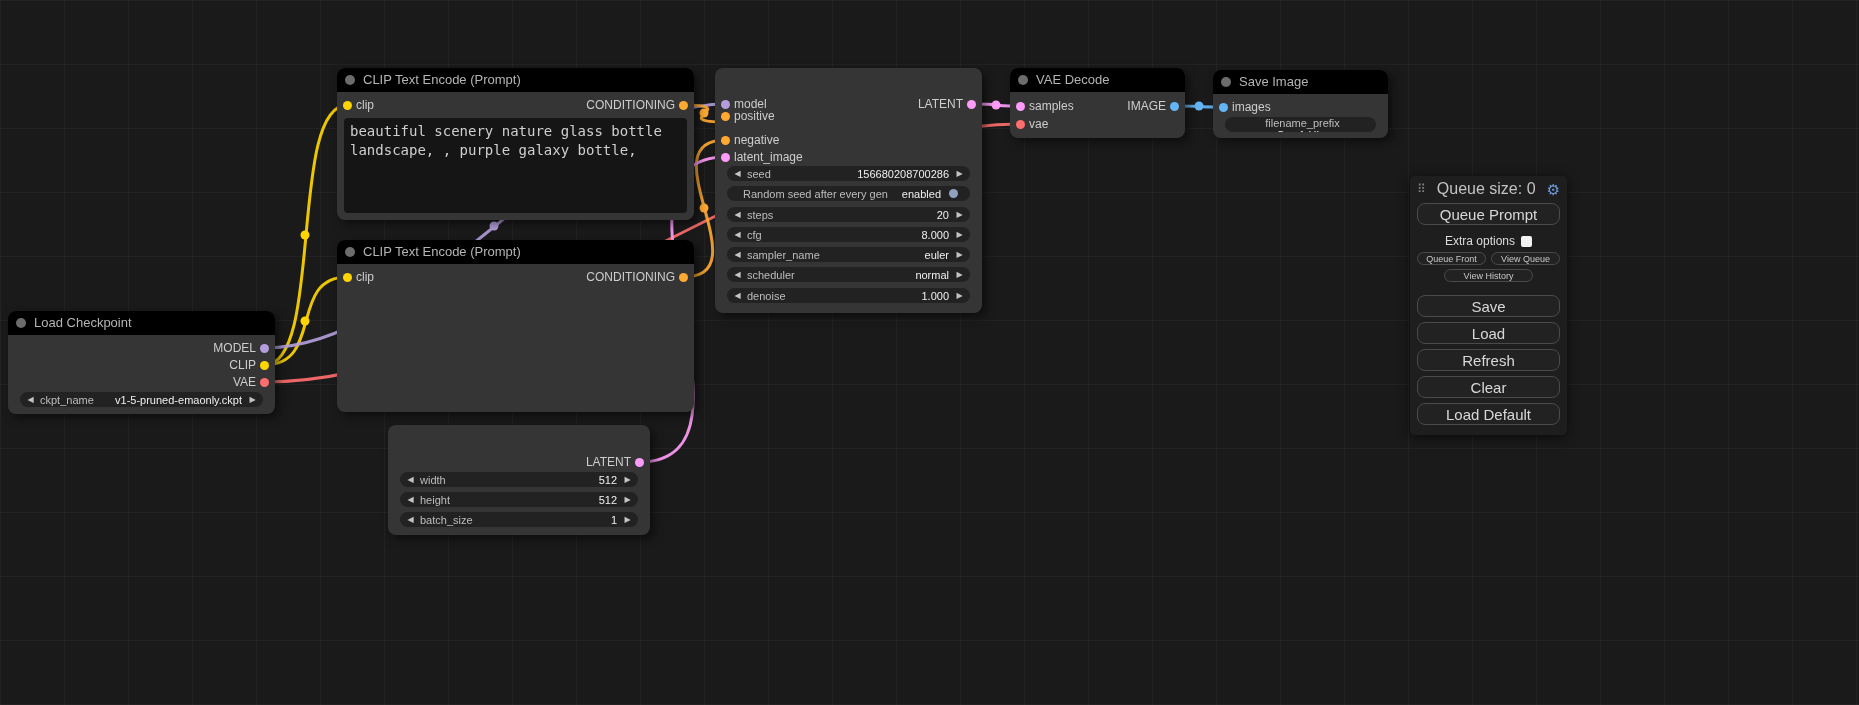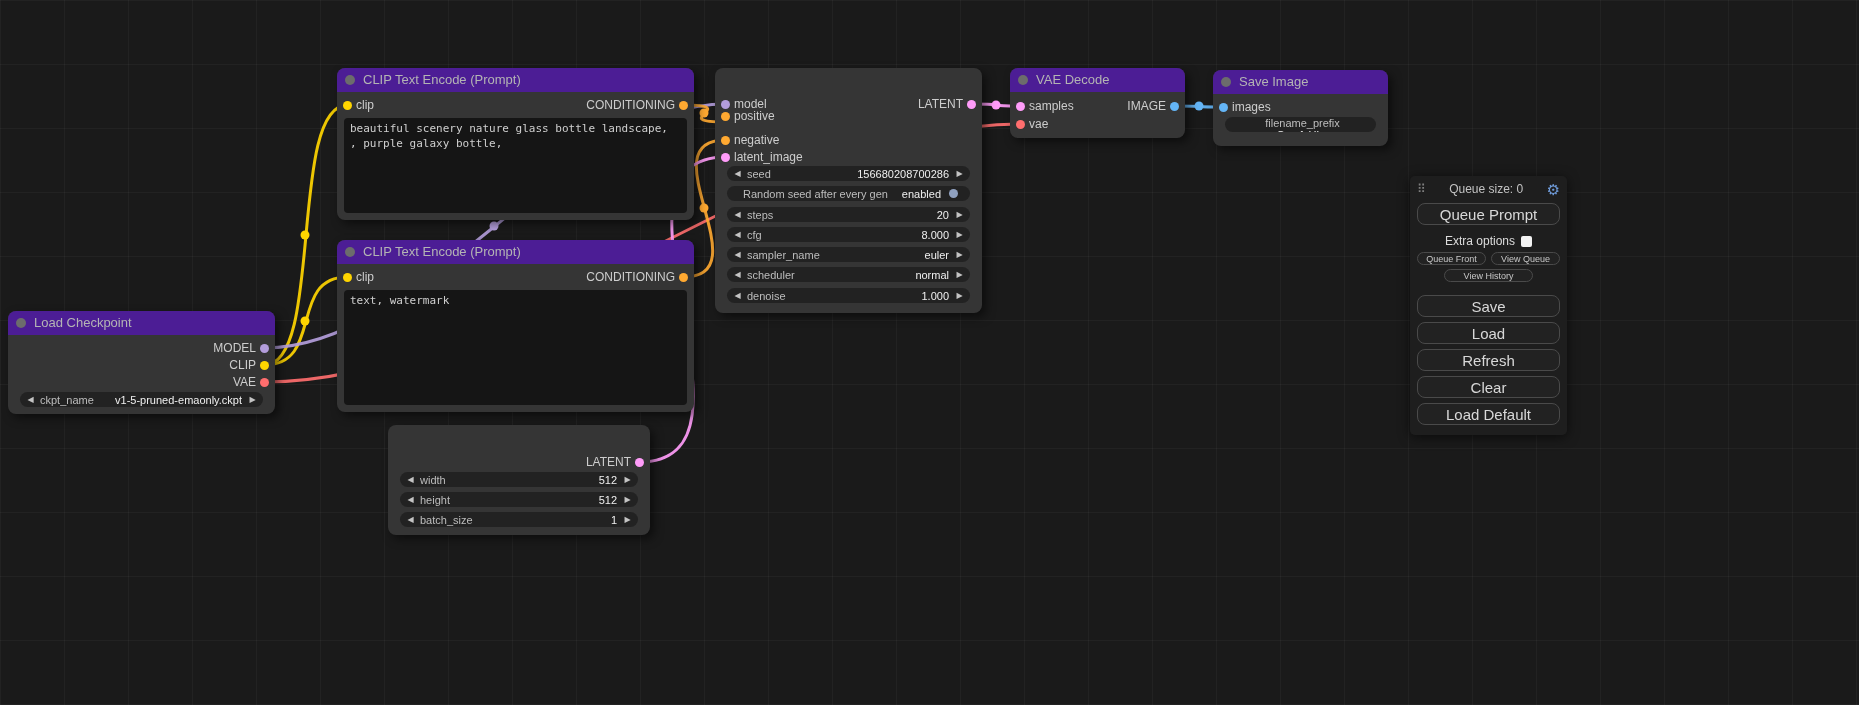--- a/index.html
+++ b/index.html
@@ -13,21 +13,21 @@
     background-size:64px 64px;
   }
   #wires { position:absolute; left:0; top:0; z-index:1; }
   #wires path { fill:none; stroke-width:3; stroke-linecap:round; opacity:.92; }
 
   .node {
     position:absolute; background:#353535; border-radius:8px; z-index:2;
     box-shadow:4px 4px 10px rgba(0,0,0,.5);
   }
   .node-head {
-    height:24px; line-height:24px; background:#4c1d95;
+    height:24px; line-height:24px; background:#000000;
     border-radius:8px 8px 0 0; position:relative;
   }
   .collapse-dot {
     position:absolute; left:8px; top:7px; width:10px; height:10px;
     border-radius:50%; background:#6c6c6c;
   }
   .node-title { padding-left:26px; font-size:13px; color:#b4b4b4; display:block; white-space:nowrap; }
 
   .slot { position:absolute; height:16px; line-height:16px; font-size:12px; color:#cdcdcd; }
   .slot.in  { left:19px; }
@@ -47,32 +47,32 @@
   }
   .widget .arrow { width:11px; text-align:center; font-size:8px; color:#c4c4c4; cursor:pointer; flex:0 0 auto; }
   .widget .wname { margin-left:4px; color:#bdbdbd; white-space:nowrap; flex:0 0 auto; }
   .widget .wvalue { flex:1; text-align:right; margin-right:5px; color:#efefef; white-space:nowrap; overflow:hidden; }
   .widget.noarrow { padding:0 12px; }
   .widget .knob { flex:0 0 auto; width:9px; height:9px; border-radius:50%; background:#90a1c0; margin-left:3px; }
 
   .prompt-text {
     position:absolute; left:7px; right:7px; bottom:7px; top:50px;
     background:#151515; border-radius:4px; padding:4px 6px;
-    font-family:"DejaVu Sans Mono", monospace; font-size:11px; line-height:1.35;
+    font-family:"DejaVu Sans Mono", monospace; font-size:14px; line-height:1.35;
     color:#cfcfcf; white-space:pre-wrap; overflow:hidden;
   }
 
   #menu {
     position:absolute; left:1410px; top:176px; width:157px; z-index:3;
     background:rgba(30,30,30,0.96); border-radius:5px; padding:4px 7px 10px;
     box-shadow:0 2px 12px rgba(0,0,0,.6);
   }
   .menu-header { display:flex; align-items:center; height:18px; }
   .drag-handle { color:#7e7e7e; font-size:12px; cursor:grab; }
-  .queue-size { flex:1; text-align:center; font-size:12px; color:#c2c2c2; }
+  .queue-size { flex:1; text-align:center; font-size:16px; color:#c2c2c2; }
   .gear { color:#6f9bd9; font-size:15px; line-height:15px; cursor:pointer; }
   .big-btn {
     display:block; width:100%; height:22px; margin-top:5px;
     background:#222; border:1px solid #4a4a4a; border-radius:8px;
     color:#d8d8d8; font-size:15px; font-family:"Liberation Sans", sans-serif;
     cursor:pointer; line-height:19px;
   }
   .extra-row { display:flex; justify-content:center; align-items:center; margin-top:9px; font-size:12px; color:#dcdcdc; }
   .checkbox { width:11px; height:11px; background:#f2f2f2; border-radius:2px; margin-left:6px; cursor:pointer; }
   .small-row { display:flex; gap:5px; justify-content:center; margin-top:4px; }
@@ -156,21 +156,20 @@
       <span class="node-title">CLIP Text Encode (Prompt)</span>
     </div>
     <div class="slot in" style="top:29px;">
       <span class="dot c-clip"></span>
       <span>clip</span>
     </div>
     <div class="slot out" style="top:29px;">
       <span>CONDITIONING</span>
       <span class="dot c-cond"></span>
     </div>
-    <div class="prompt-text">text, watermark</div>
   </div>
 
   <div class="node" style="left:388px; top:425px; width:262px; height:110px;">
     <div class="slot out" style="top:29px;">
       <span>LATENT</span>
       <span class="dot c-latent"></span>
     </div>
     <div class="widget" style="top:47px;">
       <span class="arrow">◀</span>
       <span class="wname">width</span>
@@ -267,21 +266,21 @@
     <div class="slot in" style="top:48px;">
       <span class="dot c-vae"></span>
       <span>vae</span>
     </div>
     <div class="slot out" style="top:30px;">
       <span>IMAGE</span>
       <span class="dot c-image"></span>
     </div>
   </div>
 
-  <div class="node" style="left:1213px; top:70px; width:175px; height:76px;">
+  <div class="node" style="left:1213px; top:70px; width:175px; height:68px;">
     <div class="node-head">
       <span class="collapse-dot"></span>
       <span class="node-title">Save Image</span>
     </div>
     <div class="slot in" style="top:29px;">
       <span class="dot c-image"></span>
       <span>images</span>
     </div>
     <div class="widget noarrow" style="top:47px;flex-direction:column;">
       <span class="wname">filename_prefix</span>

